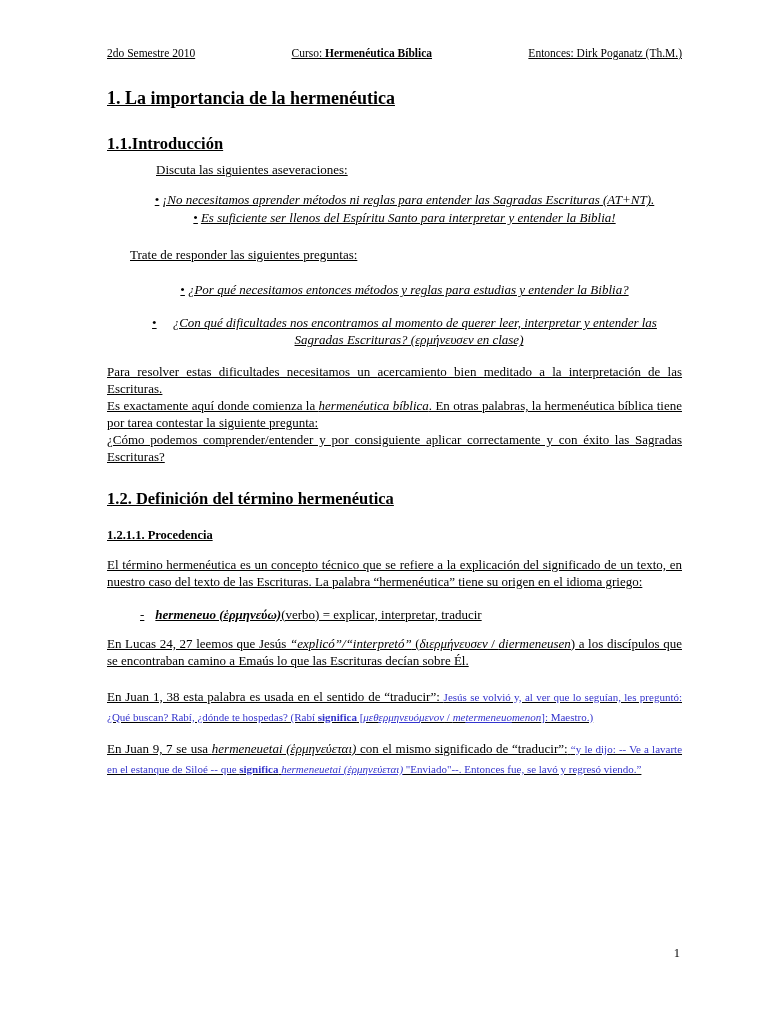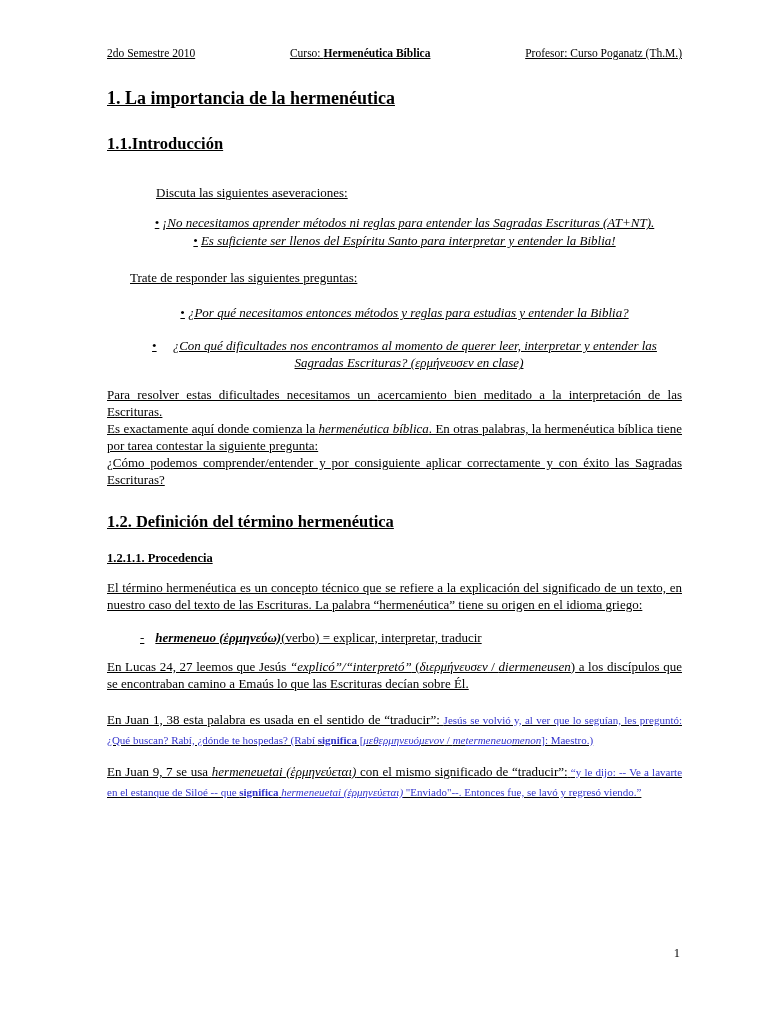--- a/index.html
+++ b/index.html
@@ -13,21 +13,21 @@
   .header .bold{font-weight:bold;}
   h1{font-size:18px;font-weight:bold;margin:28px 0 0 0;line-height:1.2;}
   .h2{font-size:16.5px;font-weight:bold;margin:24px 0 0 0;line-height:1.2;}
   .h3{font-size:14px;font-weight:bold;margin:23px 0 0 0;line-height:1.2;}
   .h4{font-size:12.5px;font-weight:bold;margin:19px 0 0 0;line-height:1.2;}
   p{margin:0;line-height:17px;}
   .just{text-align:justify;}
   .mixedp{line-height:20px;}
   .mt8{margin-top:8px;}.mt12{margin-top:12px;}.mt13{margin-top:13px;}
   .mt14{margin-top:14px;}.mt18{margin-top:18px;}
-  .mt20{margin-top:20px;}.mt25{margin-top:31px;}
+  .mt20{margin-top:20px;}.mt25{margin-top:8px;}
   .indent-discuss{padding-left:49px;}
   .indent-trate{padding-left:23px;}
   ul.blist{list-style:none;margin:13px 0 0 0;padding:0 0 0 20px;}
   ul.blist li{font-style:italic;padding-left:9px;text-indent:-9px;line-height:17.5px;text-align:center;}
   ul.blist li::before{content:"\2022";font-style:normal;margin-right:3px;}
   ul.qlist{margin-top:18px;}
   ul.qlist li + li{margin-top:15px;}
   ul.qlist li.wide-gap::before{margin-right:16px;}
   .dash-item{margin-top:16px;padding-left:49px;text-indent:-16px;line-height:17px;}
   .dash-item::before{content:"-";margin-right:11px;}
@@ -39,21 +39,21 @@
   .pagenum{position:absolute;top:946px;right:88px;font-size:12.5px;}
 </style>
 </head>
 <body>
 
 <div class="page">
 
   <div class="header">
     <span>2do Semestre 2010</span>
     <span><span>Curso: </span><span class="bold">Hermenéutica Bíblica</span></span>
-    <span>Profesor: Curso Poganatz (Th.M.)</span>
+    <span>Entonces: Dirk Poganatz (Th.M.)</span>
   </div>
 
   <h1>1. La importancia de la hermenéutica</h1>
 
   <div class="h2">1.1.Introducción</div>
 
   <p class="mt25 indent-discuss">Discuta las siguientes aseveraciones:</p>
 
   <ul class="blist">
     <li>¡No necesitamos aprender métodos ni reglas para entender las Sagradas Escrituras (AT+NT).</li>

